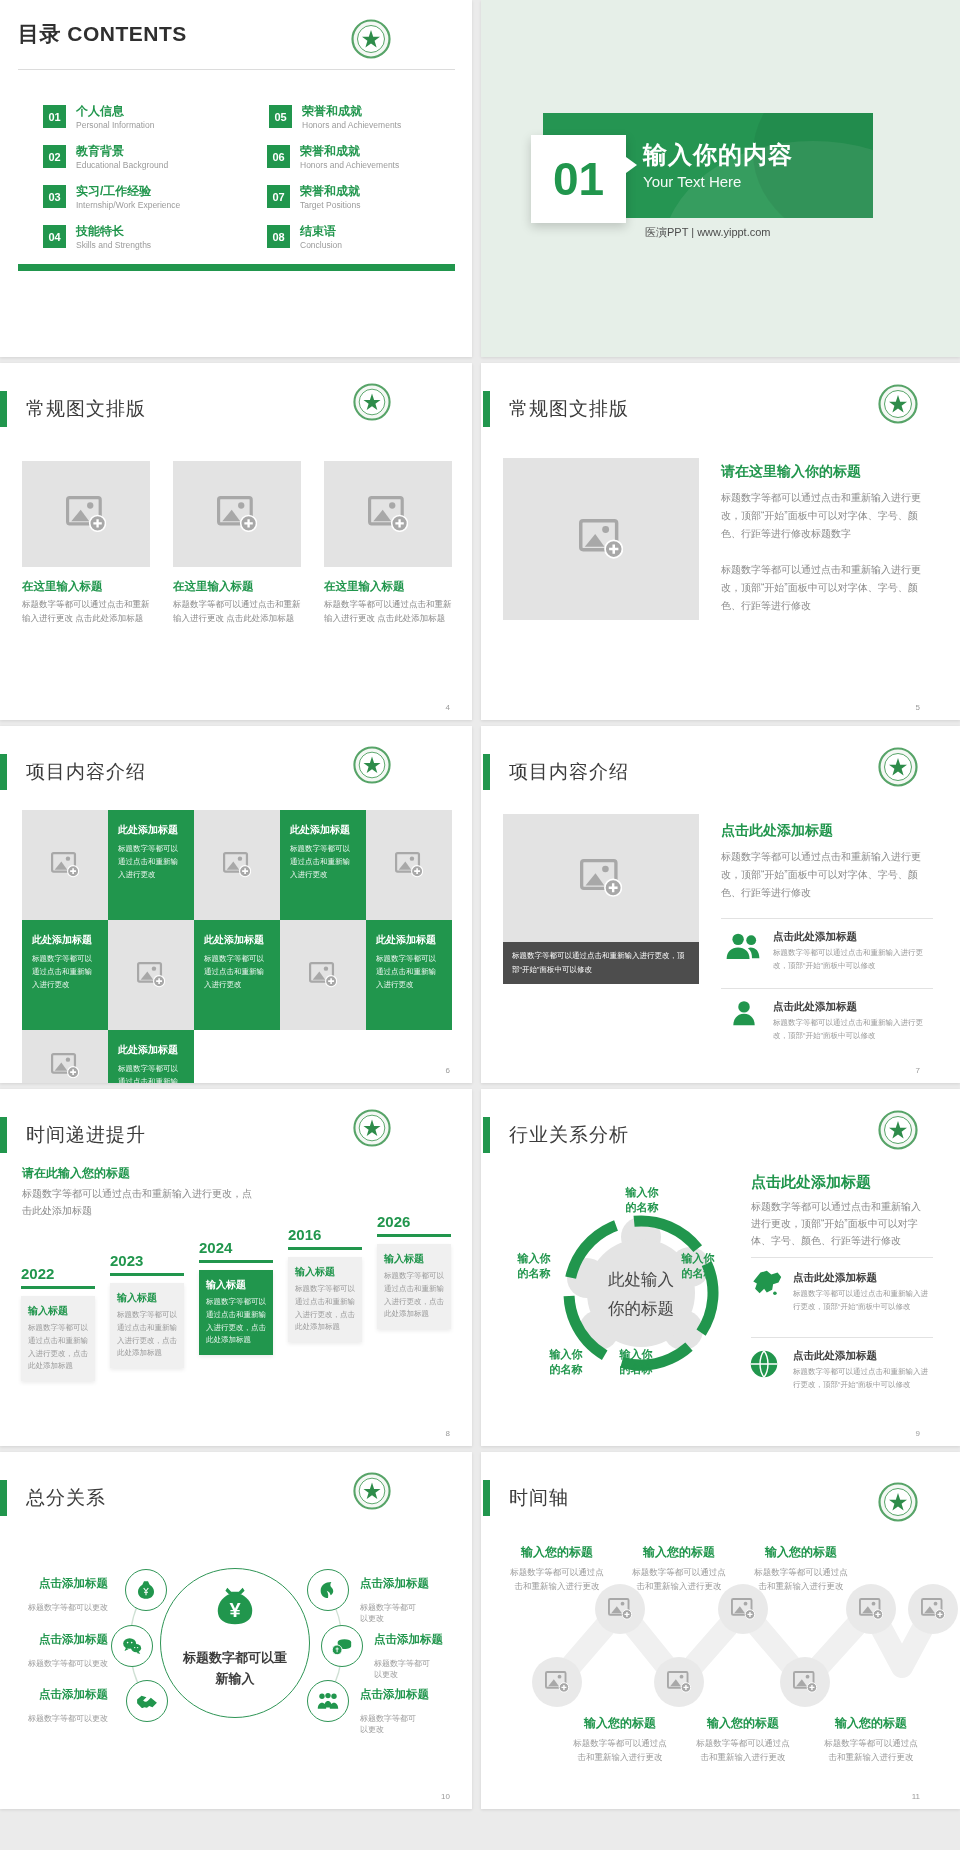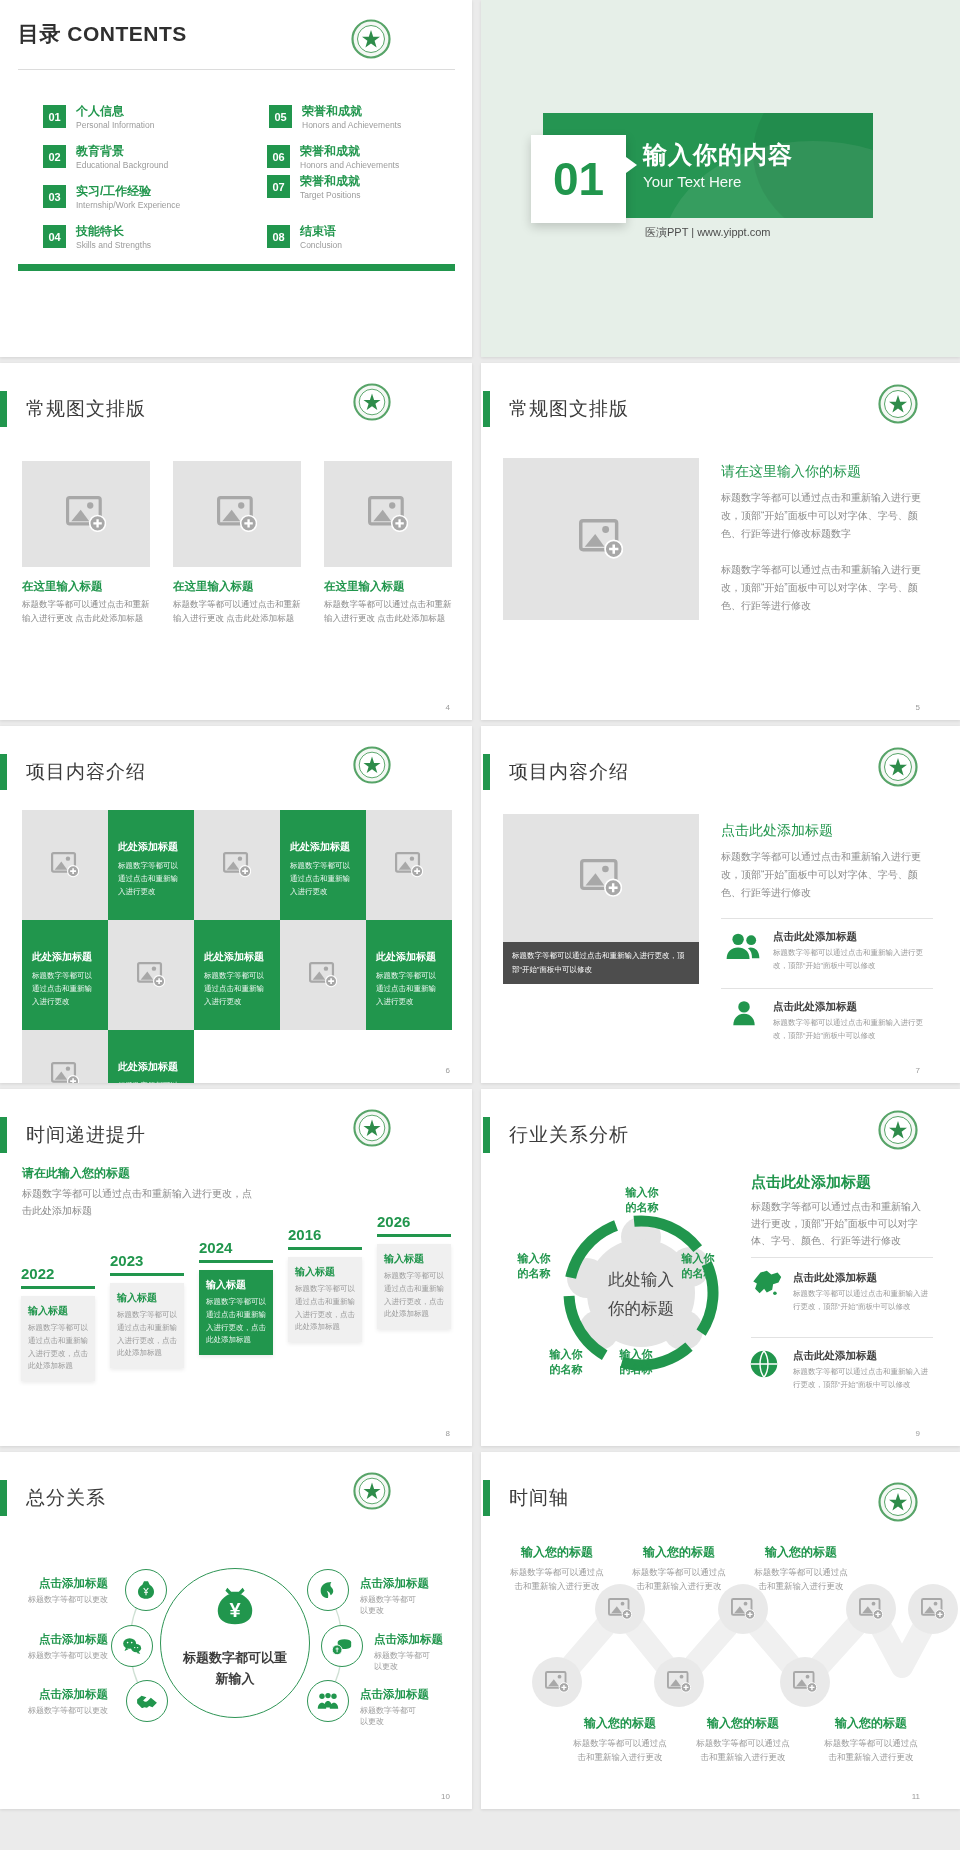--- a/index.html
+++ b/index.html
@@ -34,26 +34,26 @@
   .b-title{position:absolute;left:100px;top:26px;font-size:24px;font-weight:bold;color:#fff;letter-spacing:1px}
   .b-sub{position:absolute;left:100px;top:60px;font-size:15px;color:rgba(255,255,255,.95)}
   .numbox{position:absolute;left:50px;top:135px;width:95px;height:88px;background:#fff;box-shadow:0 4px 10px rgba(0,0,0,.18);display:flex;align-items:center;justify-content:center}
   .numbox span{font-size:46px;font-weight:bold;color:var(--g)}
   .arr{position:absolute;left:145px;top:157px;width:0;height:0;border:8px solid transparent;border-left:11px solid #fff}
   .credit{position:absolute;left:164px;top:225px;font-size:11px;color:#4b4b4b}
   
   .ph-box{position:absolute;background:#e3e3e3;display:flex;align-items:center;justify-content:center}
   .col-title{position:absolute;font-size:11.5px;font-weight:bold;color:var(--g)}
   .col-body{position:absolute;font-size:8.5px;color:var(--body);line-height:1.7;width:128px}
-  .big-title{position:absolute;font-size:14px;font-weight:normal;color:var(--g)}
+  .big-title{position:absolute;font-size:14px;font-weight:bold;color:var(--g)}
   .para{position:absolute;font-size:10px;color:var(--body);line-height:1.78;width:214px}
   
   .cb{position:absolute;left:22px;top:84px;display:grid;grid-template-columns:repeat(5,86px);grid-template-rows:110px 110px}
   .cb .c-img{background:#e3e3e3;display:flex;align-items:center;justify-content:center}
-  .cb .c-txt{background:var(--g);padding:30px 9px 0 10px;box-sizing:border-box}
+  .cb .c-txt{background:var(--g);padding:13px 9px 0 10px;box-sizing:border-box}
   .c-txt .ct{font-size:10px;font-weight:bold;color:#fff;margin-bottom:5px}
   .c-txt .cbdy{font-size:7.5px;color:rgba(255,255,255,.92);line-height:1.75}
   
   .caption{position:absolute;left:22px;top:216px;width:178px;background:#4d4d4d;color:#fff;font-size:7.5px;line-height:1.85;padding:7px 9px}
   .sep{position:absolute;height:1px;background:#e2e2e2}
   .it-title{position:absolute;font-size:10.5px;font-weight:bold;color:var(--txt)}
   .it-body{position:absolute;font-size:7.5px;color:#9a9a9a;line-height:1.75}
   .itic{position:absolute}
   
   .intro-t{position:absolute;left:22px;top:76px;font-size:12px;font-weight:bold;color:var(--g)}
@@ -74,21 +74,21 @@
   .pan-title{position:absolute;left:270px;top:84px;font-size:15px;font-weight:bold;color:var(--g)}
   .pan-body{position:absolute;left:270px;top:110px;width:176px;font-size:10px;color:var(--body);line-height:1.68}
   
   .ctr{position:absolute;left:160px;top:116px;width:148px;height:148px;border:1.5px solid #2f9556;border-radius:50%;background:#fff}
   .ctr .bag{position:absolute;left:51px;top:16px}
   .ctr .cy{position:absolute;left:0;top:30px;width:148px;text-align:center;font-size:20px;font-weight:bold;color:#fff}
   .ctr .ctxt{position:absolute;left:19px;top:78px;width:110px;text-align:center;font-size:13px;font-weight:bold;color:#3c3c3c;line-height:1.65}
   .mini{position:absolute;width:40px;height:40px;border:1.5px solid #2f9556;border-radius:50%;background:#fff;display:flex;align-items:center;justify-content:center}
   .lb{position:absolute}
   .lb .t{font-size:11.5px;font-weight:bold;color:var(--g)}
-  .lb .s{font-size:8px;color:#9a9a9a;margin-top:3px}
+  .lb .s{font-size:8px;color:#9a9a9a;margin-top:11px}
   .lbL{width:108px;text-align:right}
   .lbR{width:90px;text-align:left}
   .lbR .s{width:62px}
   
   .zig{position:absolute;left:0;top:0}
   .zc{position:absolute;width:50px;height:50px;border-radius:50%;background:#e9e9e9;display:flex;align-items:center;justify-content:center}
   .ax{position:absolute;width:120px;text-align:center}
   .ax .t{font-size:12px;font-weight:bold;color:var(--g)}
   .ax .b{font-size:8.5px;color:#9a9a9a;line-height:1.7;margin:4px auto 0;width:100px}
 </style>
@@ -142,21 +142,21 @@
             <div class="toc-en">Honors and Achievements</div>
           </div>
         </div>
       <div class="toc-item" style="left:267px;top:145px">
           <div class="toc-num">06</div>
           <div>
             <div class="toc-zh">荣誉和成就</div>
             <div class="toc-en">Honors and Achievements</div>
           </div>
         </div>
-      <div class="toc-item" style="left:267px;top:175px">
+      <div class="toc-item" style="left:267px;top:185px">
           <div class="toc-num">07</div>
           <div>
             <div class="toc-zh">荣誉和成就</div>
             <div class="toc-en">Target Positions</div>
           </div>
         </div>
       <div class="toc-item" style="left:267px;top:225px">
           <div class="toc-num">08</div>
           <div>
             <div class="toc-zh">结束语</div>

